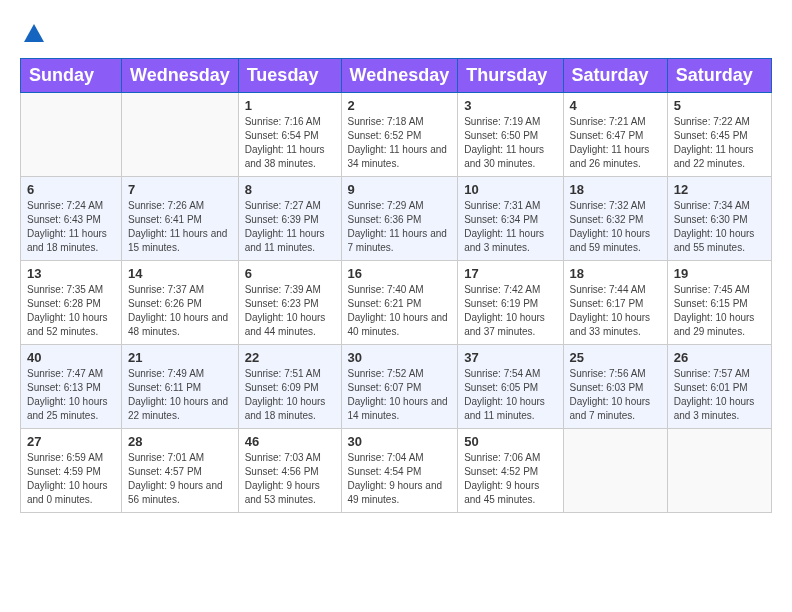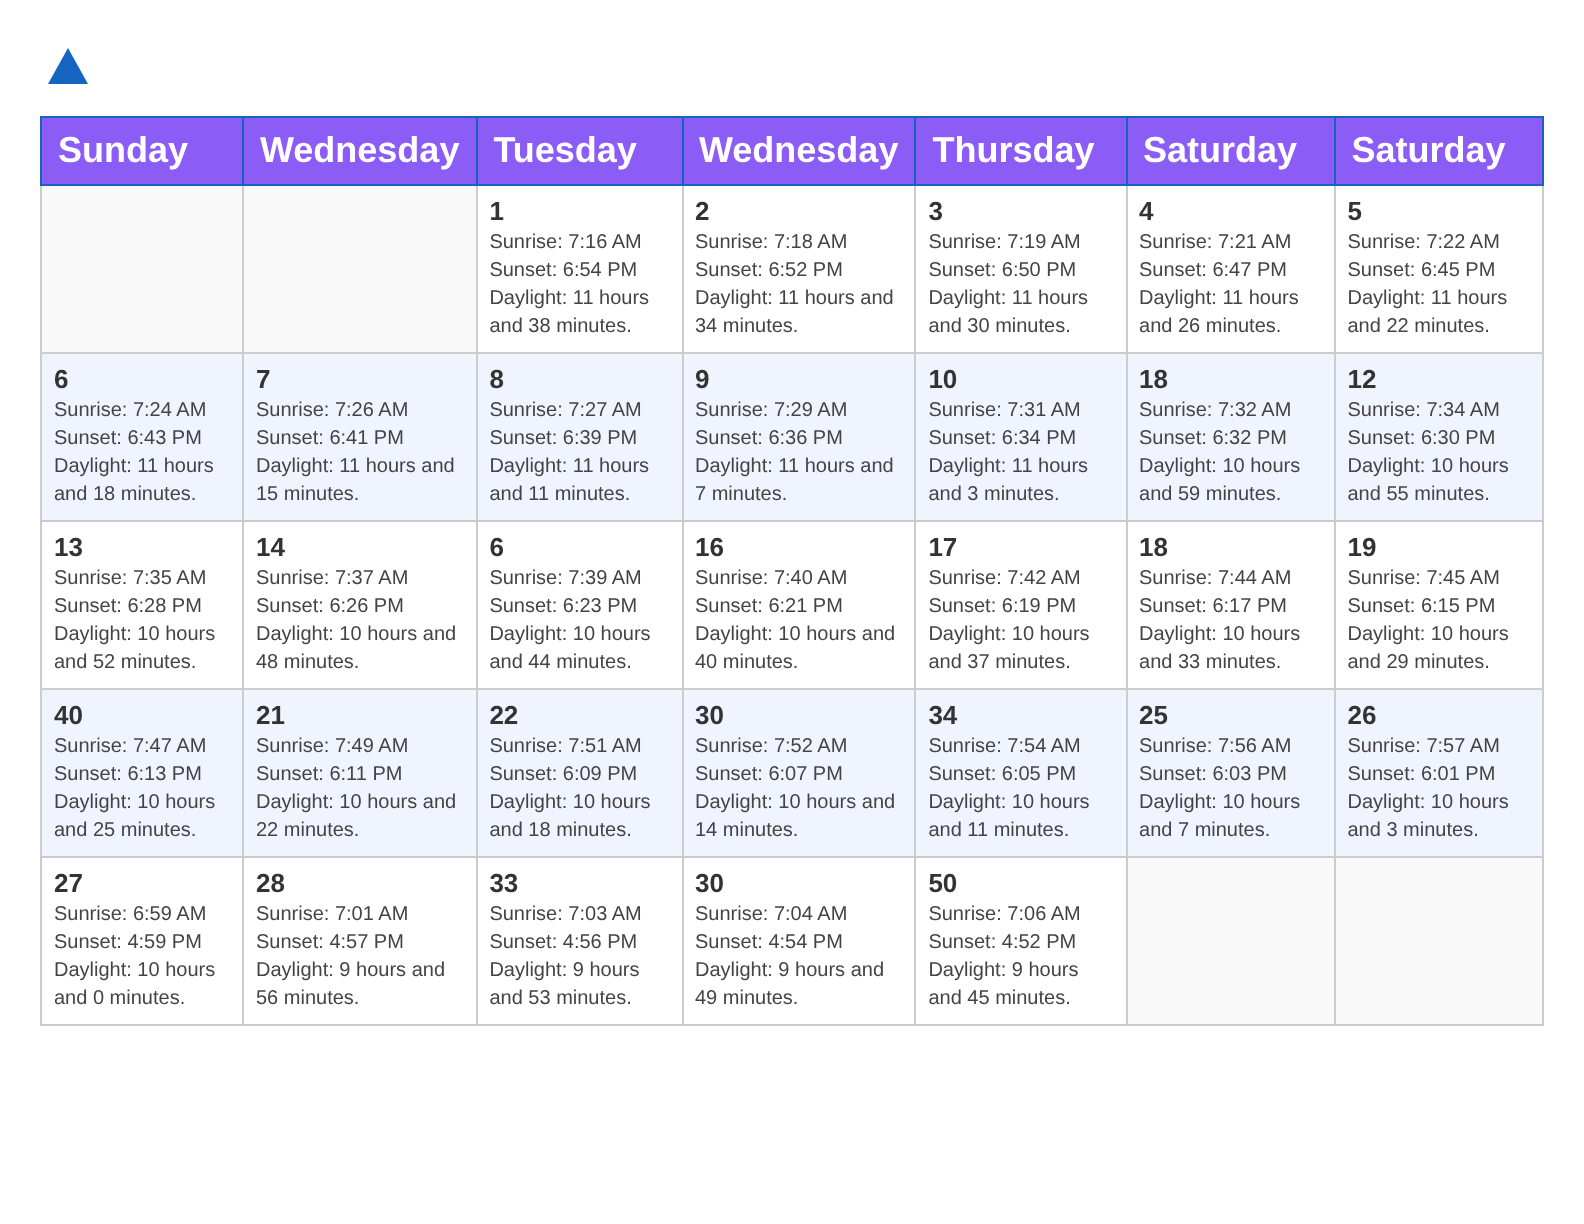--- a/index.html
+++ b/index.html
@@ -224,21 +224,21 @@
         </td>
         <td>
           <span class="day-number">22</span>
           <div class="day-info">Sunrise: 7:51 AM<br>Sunset: 6:09 PM<br>Daylight: 10 hours and 18 minutes.</div>
         </td>
         <td>
           <span class="day-number">30</span>
           <div class="day-info">Sunrise: 7:52 AM<br>Sunset: 6:07 PM<br>Daylight: 10 hours and 14 minutes.</div>
         </td>
         <td>
-          <span class="day-number">34</span>
+          <span class="day-number">37</span>
           <div class="day-info">Sunrise: 7:54 AM<br>Sunset: 6:05 PM<br>Daylight: 10 hours and 11 minutes.</div>
         </td>
         <td>
           <span class="day-number">25</span>
           <div class="day-info">Sunrise: 7:56 AM<br>Sunset: 6:03 PM<br>Daylight: 10 hours and 7 minutes.</div>
         </td>
         <td>
           <span class="day-number">26</span>
           <div class="day-info">Sunrise: 7:57 AM<br>Sunset: 6:01 PM<br>Daylight: 10 hours and 3 minutes.</div>
         </td>
@@ -246,21 +246,21 @@
       <tr class="row-white">
         <td>
           <span class="day-number">27</span>
           <div class="day-info">Sunrise: 6:59 AM<br>Sunset: 4:59 PM<br>Daylight: 10 hours and 0 minutes.</div>
         </td>
         <td>
           <span class="day-number">28</span>
           <div class="day-info">Sunrise: 7:01 AM<br>Sunset: 4:57 PM<br>Daylight: 9 hours and 56 minutes.</div>
         </td>
         <td>
-          <span class="day-number">33</span>
+          <span class="day-number">46</span>
           <div class="day-info">Sunrise: 7:03 AM<br>Sunset: 4:56 PM<br>Daylight: 9 hours and 53 minutes.</div>
         </td>
         <td>
           <span class="day-number">30</span>
           <div class="day-info">Sunrise: 7:04 AM<br>Sunset: 4:54 PM<br>Daylight: 9 hours and 49 minutes.</div>
         </td>
         <td>
           <span class="day-number">50</span>
           <div class="day-info">Sunrise: 7:06 AM<br>Sunset: 4:52 PM<br>Daylight: 9 hours and 45 minutes.</div>
         </td>

